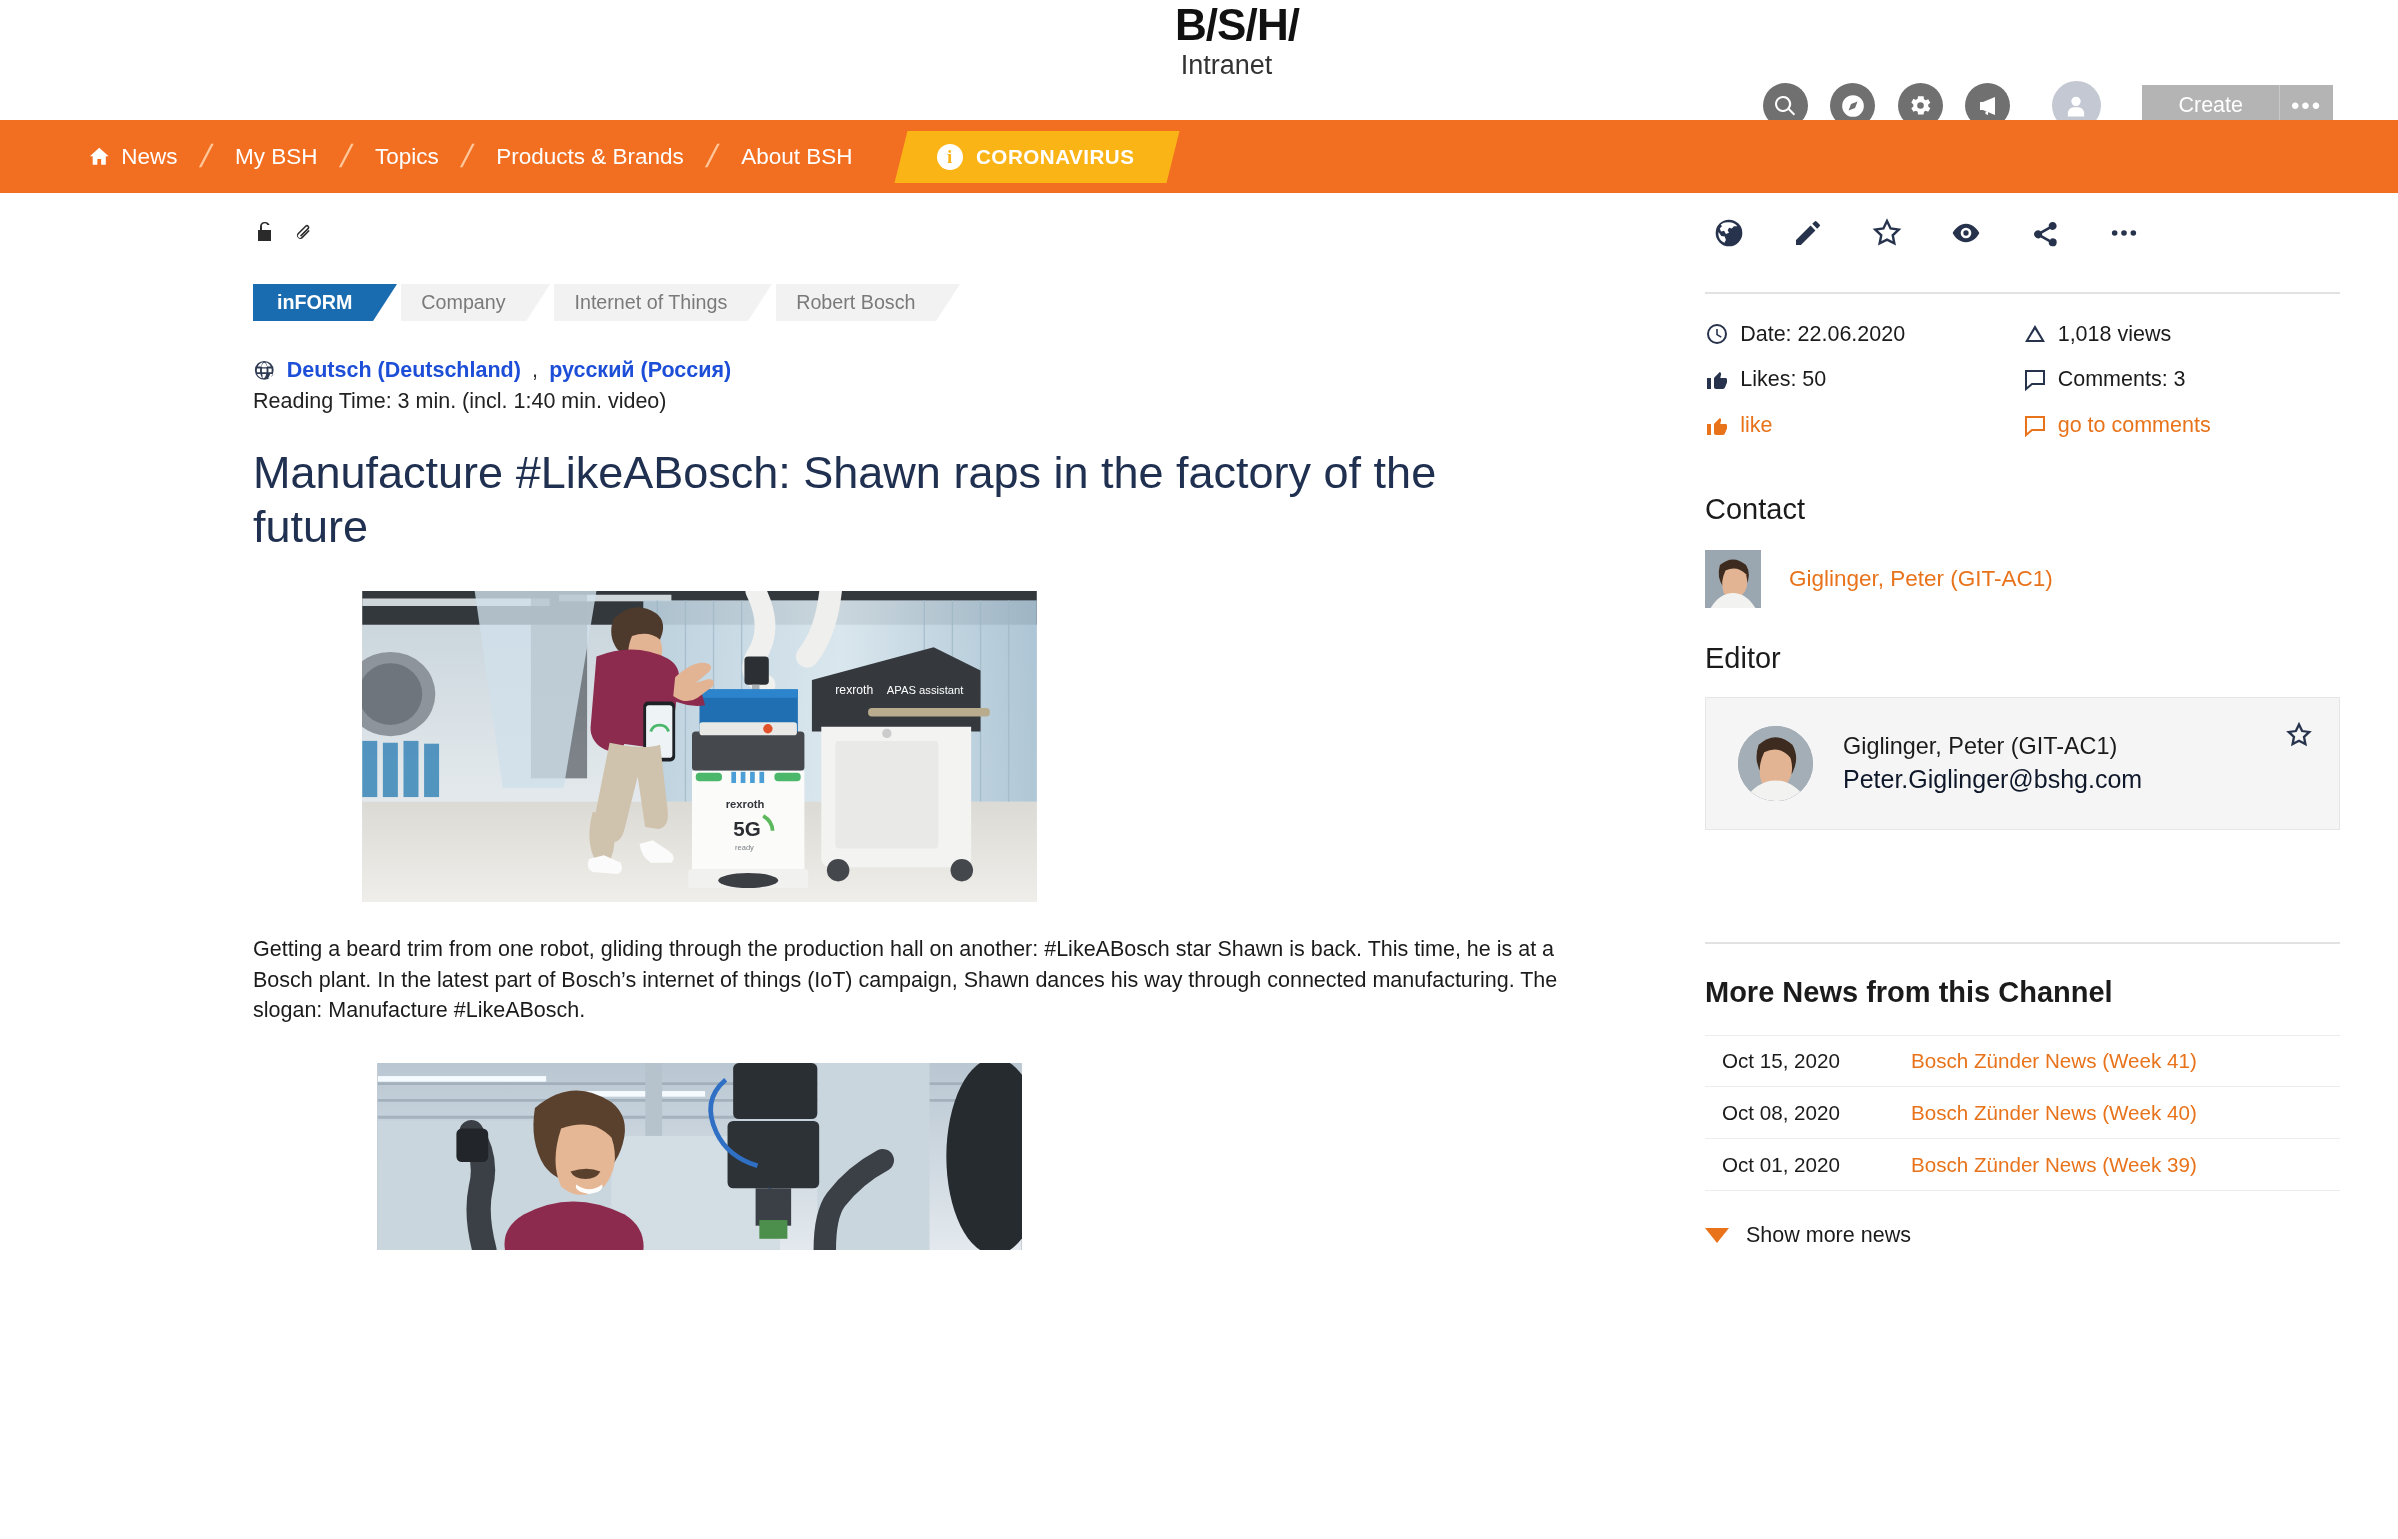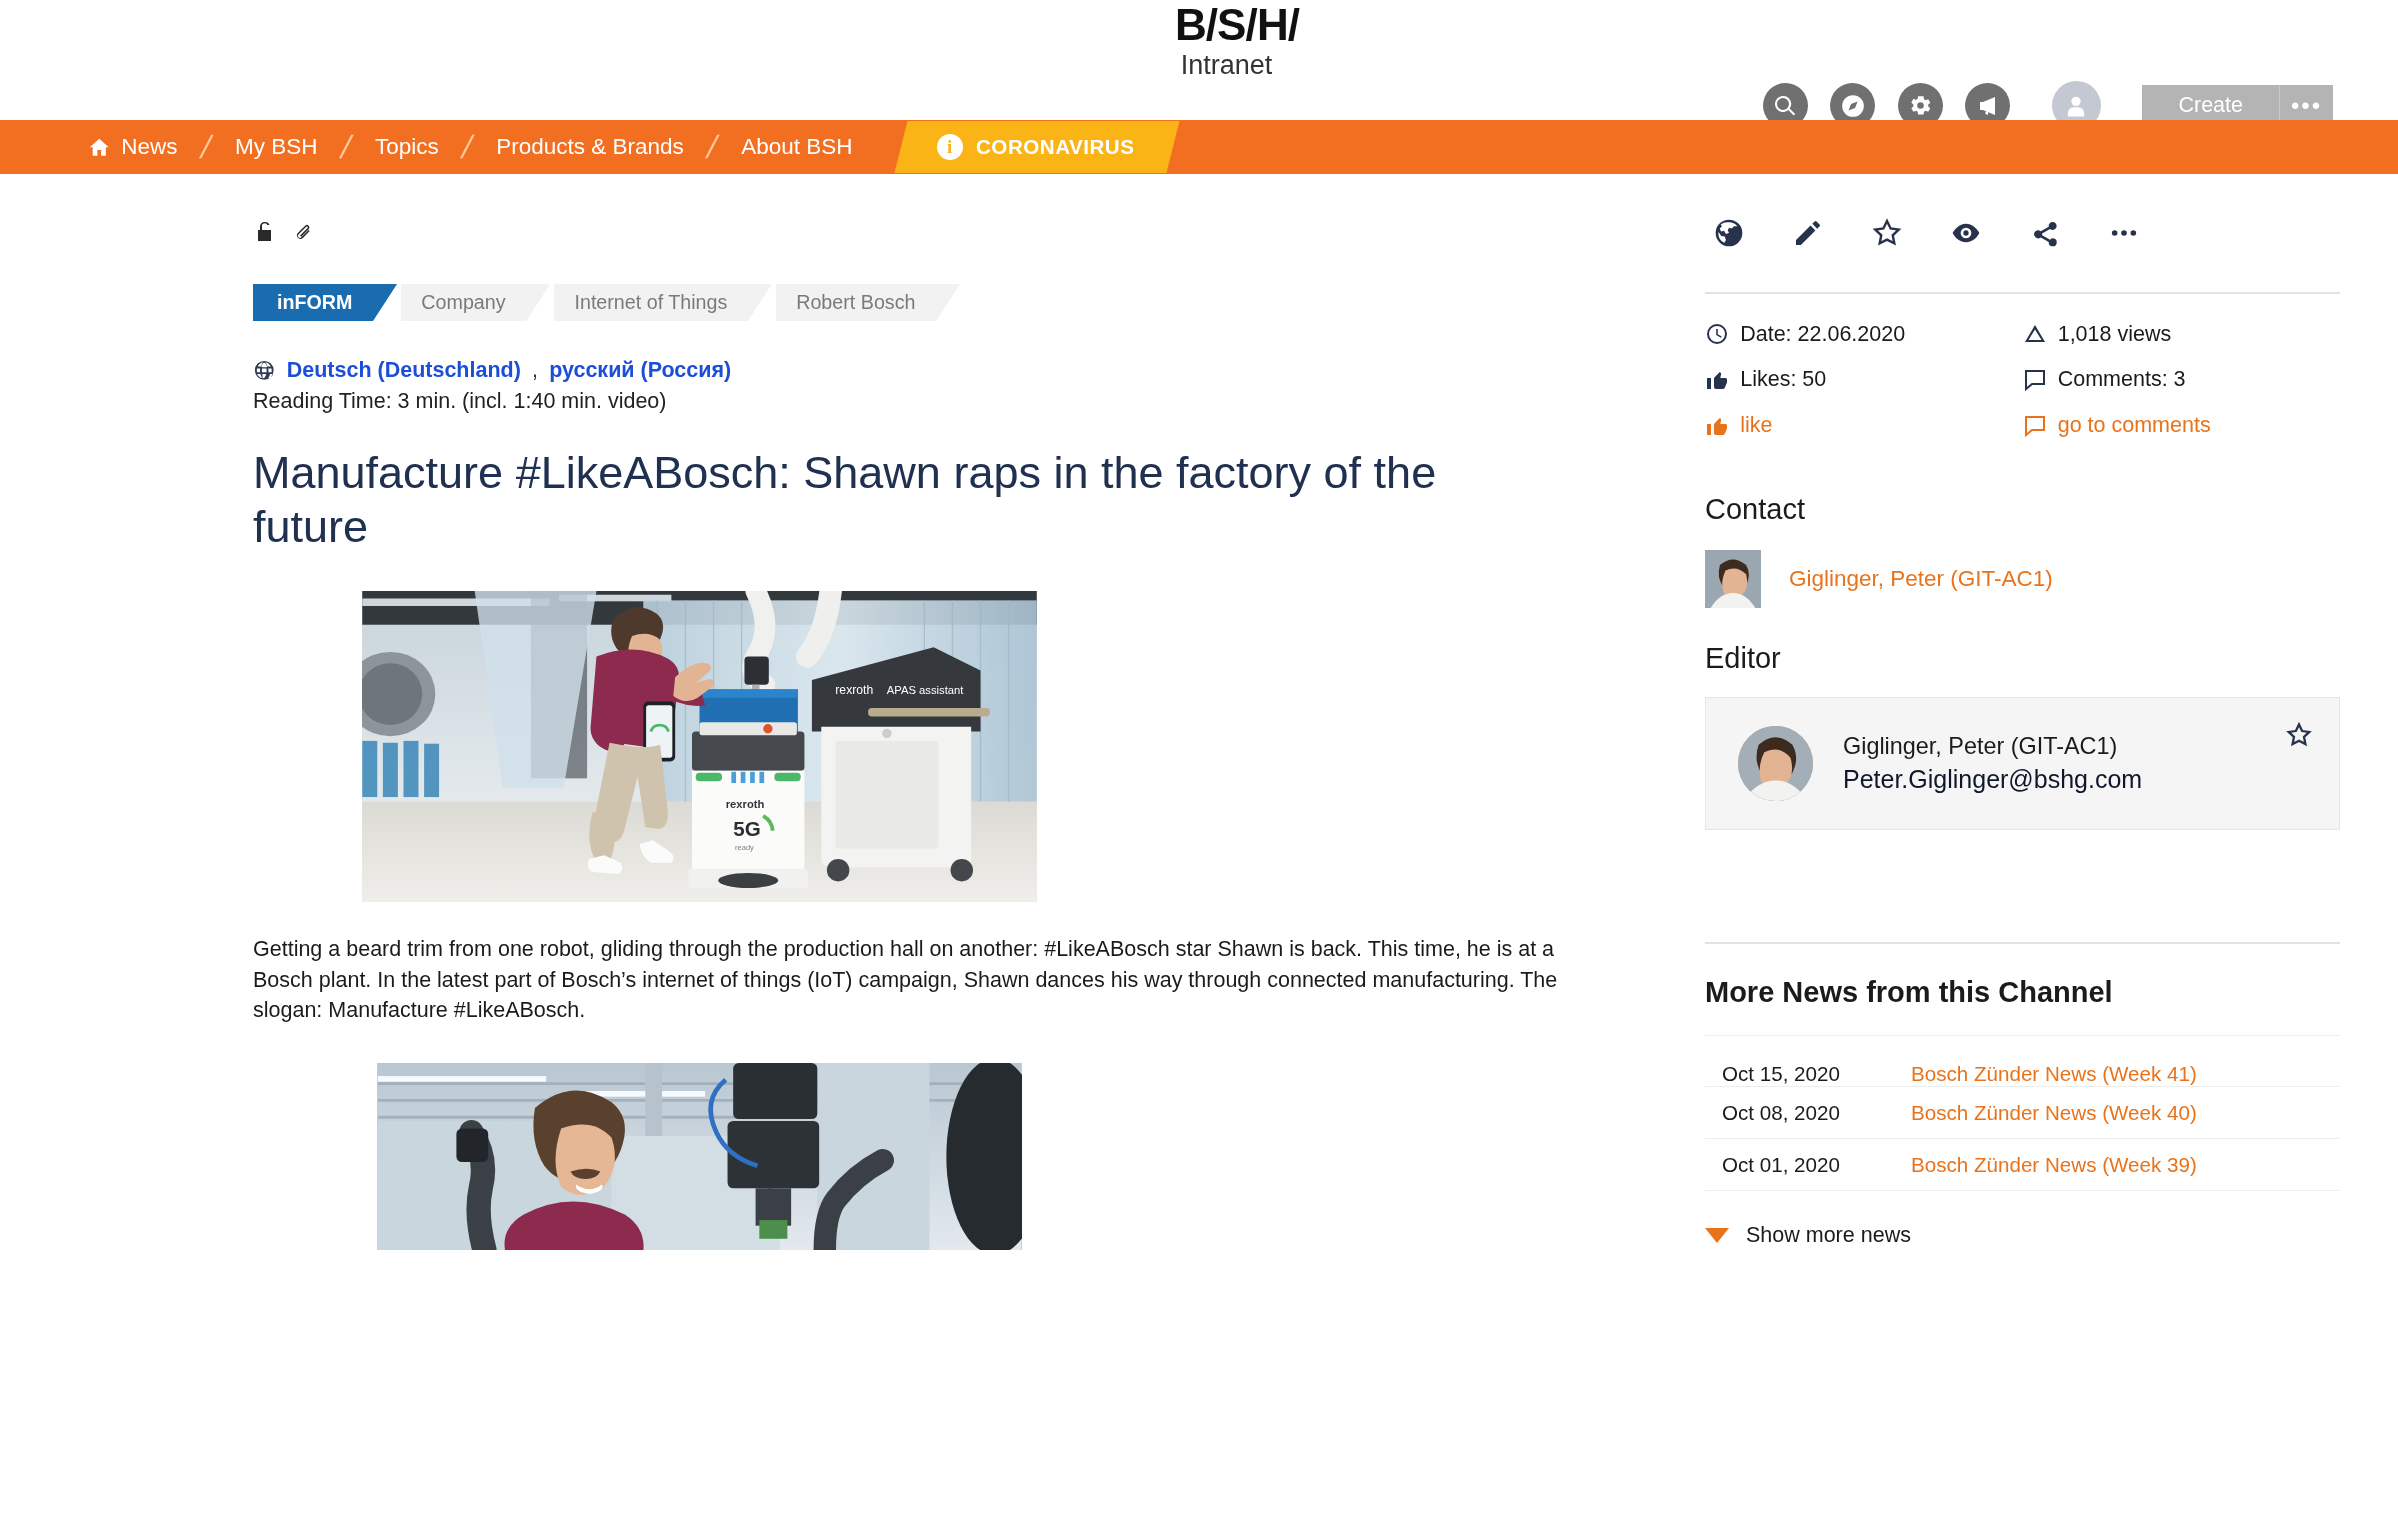--- a/index.html
+++ b/index.html
@@ -48,21 +48,21 @@
   }
   .create-more {
     background: #b4b4b4; color: #ffffff; border: none;
     border-left: 1.9px solid #c9c9c9;
     width: 54px; display: flex; align-items: center; justify-content: center;
     font-size: 24px; letter-spacing: 1.9px; cursor: pointer;
   }
 
   
   .navbar {
-    position: absolute; top: 120px; left: 0; width: 2399px; height: 54px;
+    position: absolute; top: 120px; left: 0; width: 2399px; height: 73px;
     background: #f26f21; display: flex; align-items: center;
   }
   .nav-inner { display: flex; align-items: center; margin-left: 67px; height: 73px; }
   .nav-item {
     color: #ffffff; font-size: 22.5px; padding: 0 20.6px; text-decoration: none;
     display: flex; align-items: center; gap: 11.2px; white-space: nowrap;
     cursor: pointer;
   }
   .nav-sep {
     color: #ffc79a; font-size: 32px; font-weight: 300;
@@ -184,21 +184,21 @@
   .editor-star { position: absolute; right: 26px; top: 22.5px; }
   .editor-star svg { stroke: #27334d; fill: none; stroke-width: 2; cursor: pointer; }
 
   .news-hr { height: 1.9px; background: #e2e2e2; margin-top: 112px; }
   .news-title { font-size: 29px; color: #1b1b1b; margin-top: 32px; }
   .news-list { margin-top: 26px; }
   .news-row {
     display: flex; align-items: center; height: 52px;
     border-bottom: 1.9px solid #ededed; font-size: 20.6px;
   }
-  .news-row:first-child { border-top: 1.9px solid #ededed; align-items: flex-end; }
+  .news-row:first-child { border-top: 1.9px solid #ededed; }
   .news-date { width: 206px; color: #1b1b1b; padding-left: 17px; }
   .news-link { color: #e8731b; cursor: pointer; }
 
   .show-more {
     display: flex; align-items: center; gap: 17px; margin-top: 32px;
     color: #1b1b1b; font-size: 21.5px; cursor: pointer;
   }
   .caret { width: 0; height: 0; border-left: 12px solid transparent;
            border-right: 12px solid transparent; border-top: 15px solid #e8731b; }
 </style>

